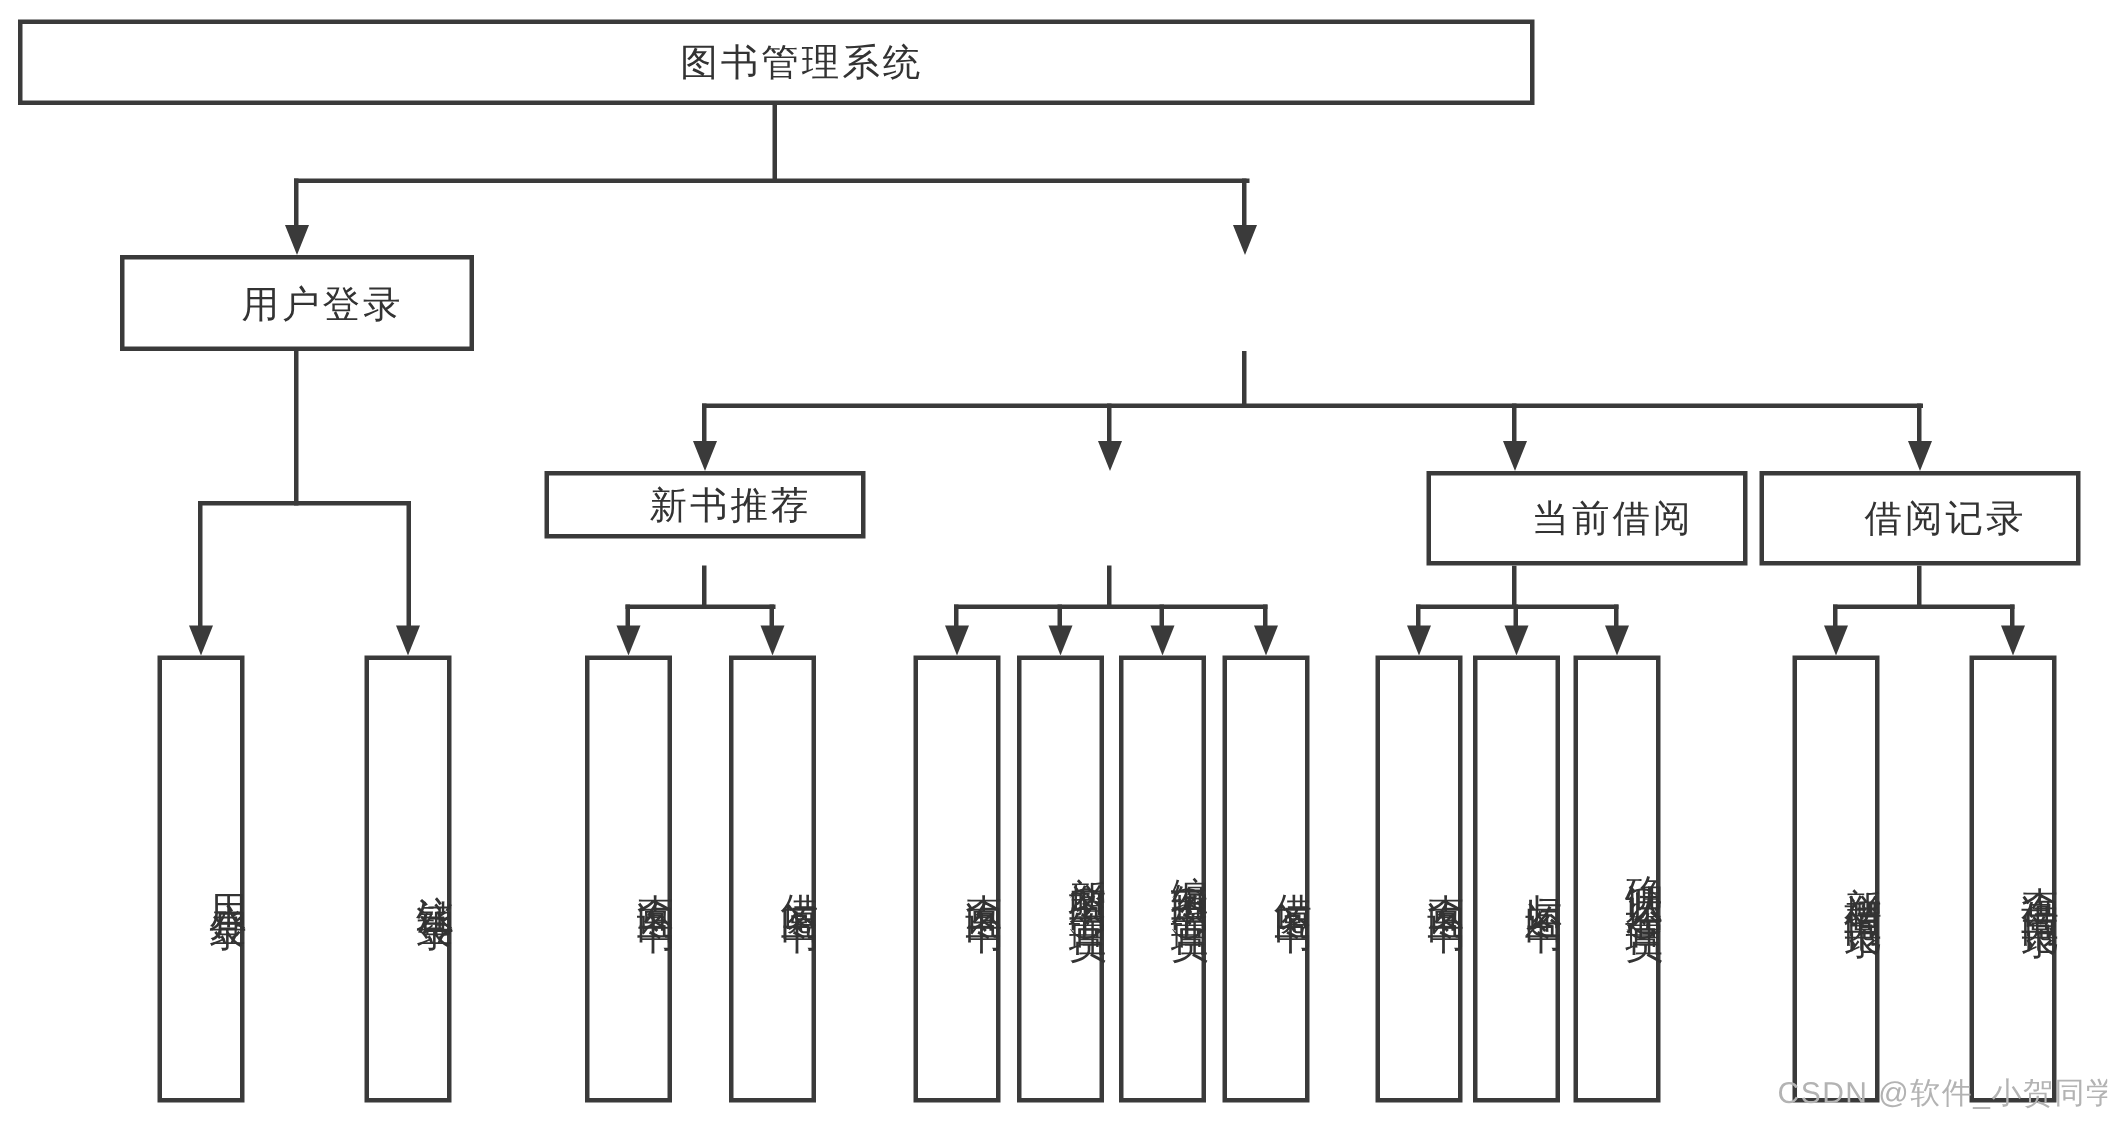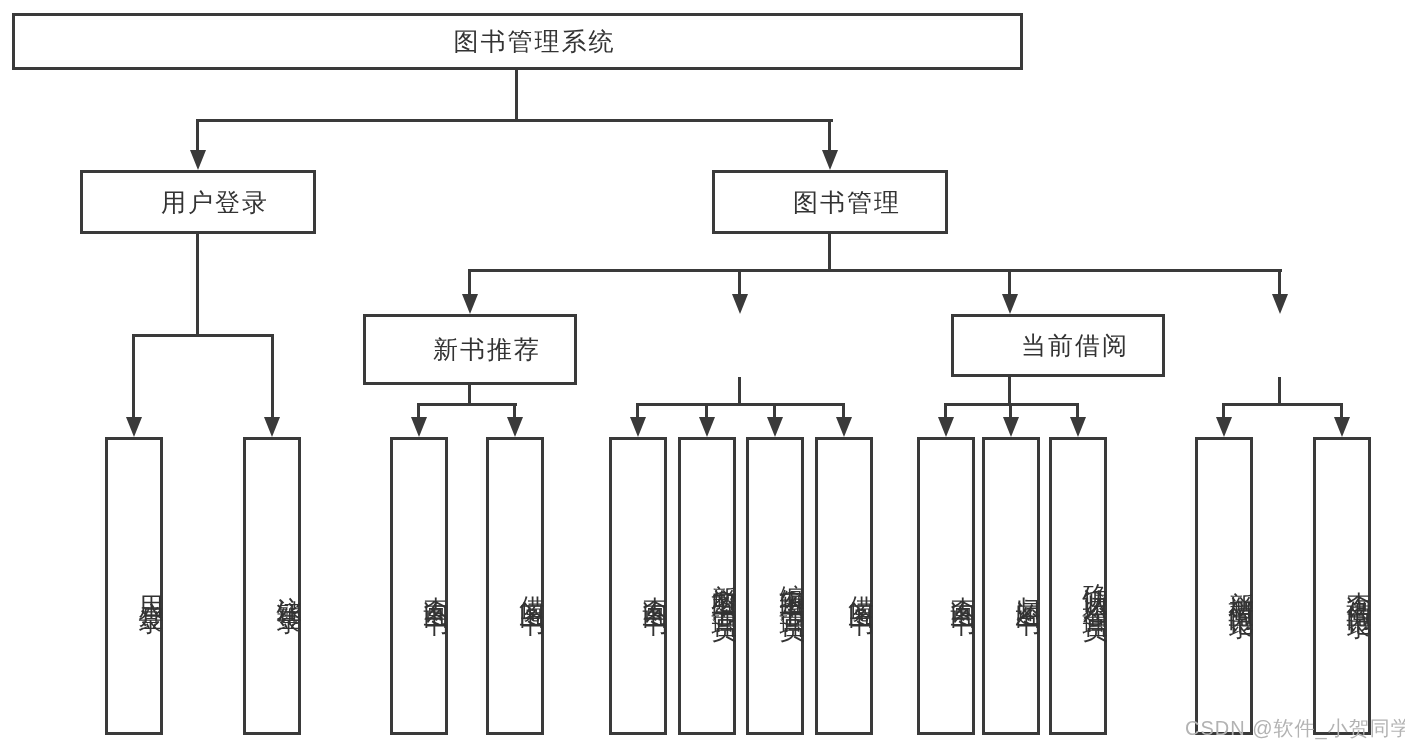--- a/index.html
+++ b/index.html
@@ -66,21 +66,20 @@
   <div>
     <div class="line" style="left:515px; top:70px; width:3px; height:52px;"></div>
     <div class="line" style="left:196px; top:119px; width:637px; height:3px;"></div>
     <div class="line" style="left:196px; top:119px; width:3px; height:33px;"></div>
     <div class="arrow" style="left:190px; top:150px;"></div>
     <div class="line" style="left:828px; top:119px; width:3px; height:33px;"></div>
     <div class="arrow" style="left:822px; top:150px;"></div>
   </div>
 
   <div class="box" style="left:80px; top:170px; width:236px; height:64px;">用户登录</div>
-  <div class="box" style="left:712px; top:170px; width:236px; height:64px;">图书管理</div>
 
   <div>
     <div class="line" style="left:196px; top:234px; width:3px; height:103px;"></div>
     <div class="line" style="left:132px; top:334px; width:142px; height:3px;"></div>
     <div class="line" style="left:132px; top:334px; width:3px; height:85px;"></div>
     <div class="arrow" style="left:126px; top:417px;"></div>
     <div class="line" style="left:271px; top:334px; width:3px; height:85px;"></div>
     <div class="arrow" style="left:264px; top:417px;"></div>
   </div>
 
@@ -90,22 +89,23 @@
     <div class="line" style="left:468px; top:269px; width:3px; height:28px;"></div>
     <div class="arrow" style="left:462px; top:294px;"></div>
     <div class="line" style="left:738px; top:269px; width:3px; height:28px;"></div>
     <div class="arrow" style="left:732px; top:294px;"></div>
     <div class="line" style="left:1008px; top:269px; width:3px; height:28px;"></div>
     <div class="arrow" style="left:1002px; top:294px;"></div>
     <div class="line" style="left:1278px; top:269px; width:3px; height:28px;"></div>
     <div class="arrow" style="left:1272px; top:294px;"></div>
   </div>
 
-  <div class="box" style="left:363px; top:314px; width:214px; height:71px;">新书推荐</div>
+  <div class="box" style="left:363px; top:314px; width:214px; height:45px;">新书推荐</div>
   <div class="box" style="left:903px; top:314px; width:214px; height:63px;margin-left:48px;">当前借阅</div>
+  <div class="box" style="left:1173px; top:314px; width:214px; height:63px;">借阅记录</div>
 
   <div>
     <div class="line" style="left:468px; top:377px; width:3px; height:29px;"></div>
     <div class="line" style="left:417px; top:403px; width:100px; height:3px;"></div>
     <div class="line" style="left:417px; top:403px; width:3px; height:16px;"></div>
     <div class="arrow" style="left:411px; top:417px;"></div>
     <div class="line" style="left:513px; top:403px; width:3px; height:16px;"></div>
     <div class="arrow" style="left:507px; top:417px;"></div>
   </div>
 

